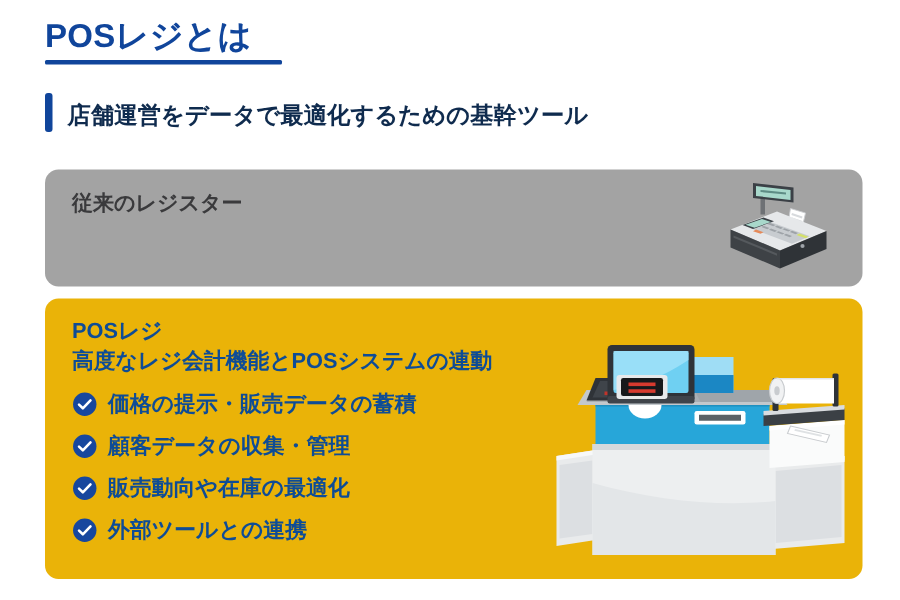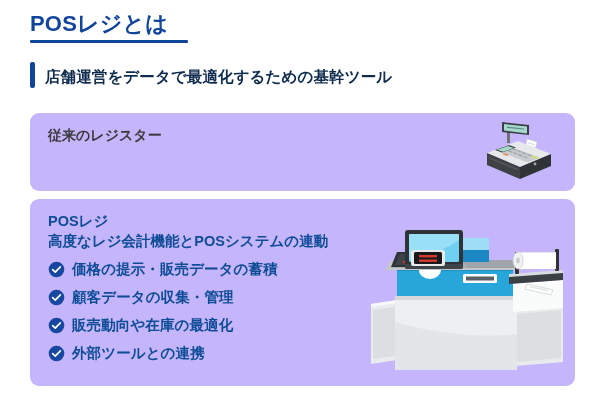--- a/index.html
+++ b/index.html
@@ -66,28 +66,28 @@
   .panel {
     position: absolute;
     border-radius: 9px;
     box-sizing: border-box;
   }
   .panel-legacy {
     left: 30px;
     top: 113px;
     width: 545px;
     height: 78px;
-    background: #c4b5fd;
+    background: #a3a3a3;
   }
   .panel-pos {
     left: 30px;
     top: 199px;
     width: 545px;
     height: 187px;
-    background: #c4b5fd;
+    background: #eab308;
   }
 
   .panel-inner {
     position: absolute;
     left: 18px;
     top: 13px;
   }
 
   .panel-heading {
     font-size: 14px;

